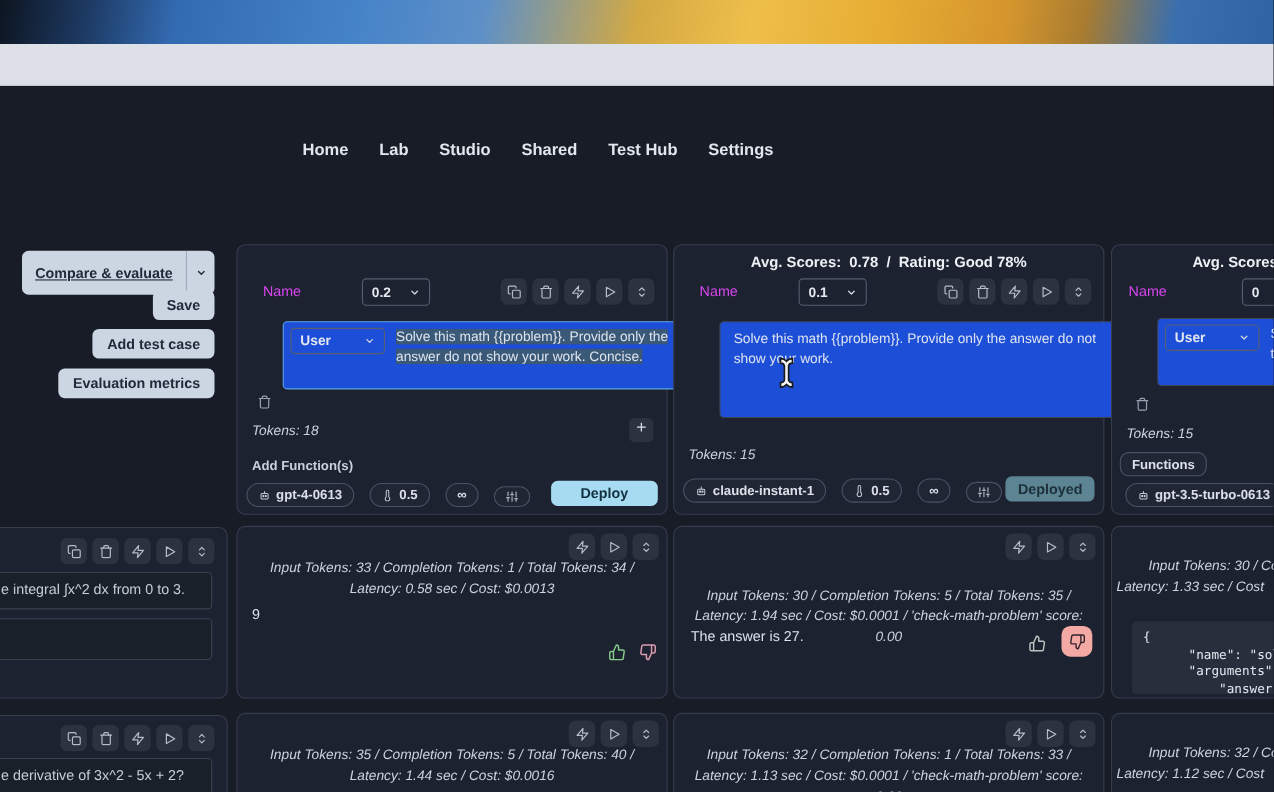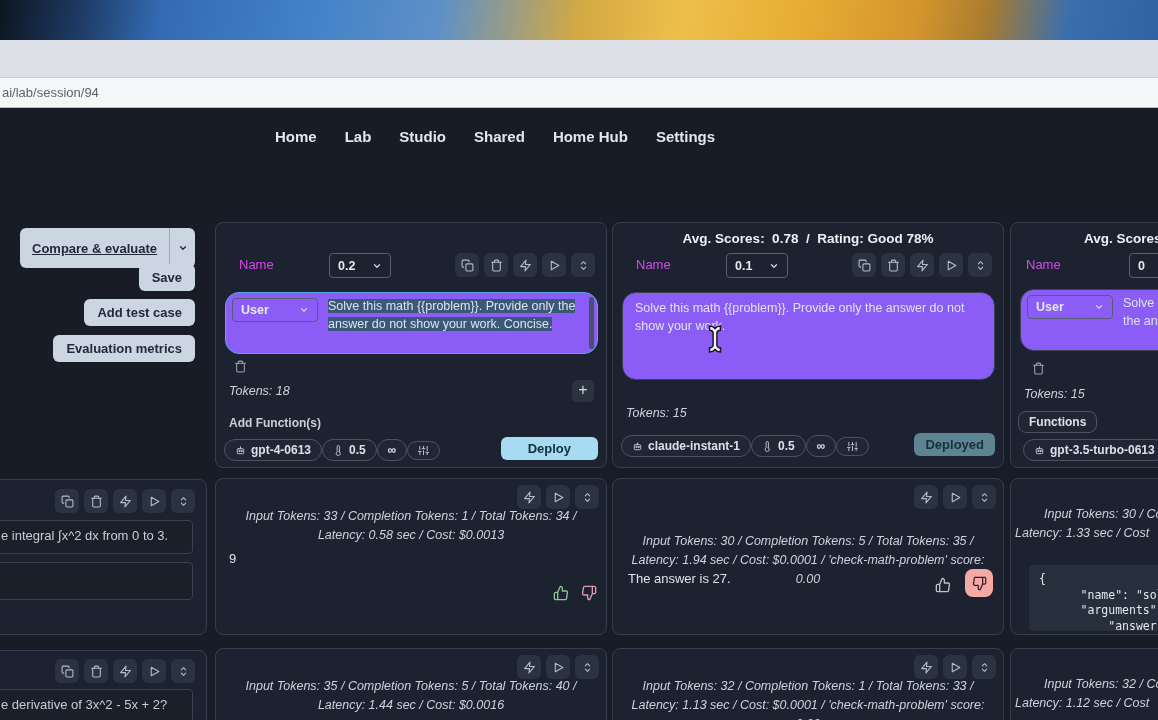--- a/index.html
+++ b/index.html
@@ -31,35 +31,35 @@
   .hdr-left { text-align:left; padding-left:73px; }
   .lbl { font-size:13px; color:#d946ef; }
   .select { position:absolute; display:flex; align-items:center; justify-content:space-between; border:1px solid #565e6f;
     border-radius:4px; padding:0 8px; height:25px; font-size:12.5px; font-weight:600; color:#e4e8ef; background:transparent; }
   .select svg { width:10px; height:10px; color:#cdd3de; }
   .iconrow { position:absolute; display:flex; gap:5px; }
   .icon-btn { width:24px; height:24px; border-radius:6px; background:#2b3240; color:#b6bdc9;
     display:flex; align-items:center; justify-content:center; }
   .icon-btn svg { width:13px; height:13px; }
 
-  .msgbox { position:absolute; border:1px solid #3c4454; border-radius:14px; background:#8b5cf6; }
+  .msgbox { position:absolute; border:1px solid #3c4454; border-radius:4px; background:#1d4ed8;margin-left:32px; }
   .msgbox.focused { border:1.5px solid #58a6e8; }
   .role-select { position:absolute; left:6px; top:5px; width:86px; height:24px; }
   .msg-text { position:absolute; left:102px; top:5px; right:16px; font-size:12.5px; line-height:17.5px; color:#dde4ee; }
   .msg-text .sel { background:#3a5878; box-decoration-break:clone; -webkit-box-decoration-break:clone; }
   .scroll-strip { position:absolute; right:3px; top:4px; width:5px; height:52px; background:#47526a; border-radius:3px; }
 
   .trash-sm { position:absolute; color:#99a1af; }
   .trash-sm svg { width:13px; height:13px; }
   .tokens { position:absolute; font-size:12.5px; font-style:italic; color:#ccd3de; }
   .plus-btn { position:absolute; width:22px; height:22px; border-radius:5px; background:#2b3240; color:#d6dbe4;
     font-size:16px; line-height:20px; text-align:center; }
   .small-label { position:absolute; font-size:12px; font-weight:700; color:#c9d0da; }
 
-  .pillrow { position:absolute; display:flex; align-items:center; }
+  .pillrow { position:absolute; display:flex; gap:14px; align-items:flex-end; }
   .pill { display:inline-flex; align-items:center; gap:5px; border:1px solid #4a5264; border-radius:14px;
     padding:3px 10px; font-size:12px; font-weight:600; color:#dbe0e9; background:rgba(255,255,255,0.02); white-space:nowrap; }
   .pill svg { width:11px; height:11px; color:#c6cdd8; }
   .pill.rect { border-radius:8px; }
   .btn-deploy { position:absolute; background:#a7dbf2; color:#11303e; font-size:13px; font-weight:700;
     border-radius:6px; padding:4px 27px; }
   .btn-deployed { position:absolute; background:#5c8493; color:#1c2f39; font-size:13px; font-weight:700;
     border-radius:6px; padding:4px 11px; }
 
   
@@ -81,32 +81,29 @@
   .cursor-ibeam { position:absolute; left:700px; top:316px; width:30px; height:46px; z-index:50; }
 </style>
 </head>
 <body>
 
 <div class="screen">
 
   <div class="wallpaper"></div>
 
   <div class="chrome-bar"></div>
-  <div class="url-bar">
-    <span>ai/lab/session/94</span>
-  </div>
 
   <div class="app">
 
     <div class="nav">
       <span>Home</span>
       <span>Lab</span>
       <span>Studio</span>
       <span>Shared</span>
-      <span>Home Hub</span>
+      <span>Test Hub</span>
       <span>Settings</span>
     </div>
 
     <div class="side-btn split" style="top:120px; height:40px;text-decoration:underline;">
       <span class="main">Compare &amp; evaluate</span>
       <span class="caret-seg">
         <svg width="10" height="10" viewBox="0 0 24 24" fill="none" stroke="currentColor" stroke-width="3" stroke-linecap="round" stroke-linejoin="round">
             <polyline points="6 9 12 15 18 9"></polyline>
           </svg>
       </span>

